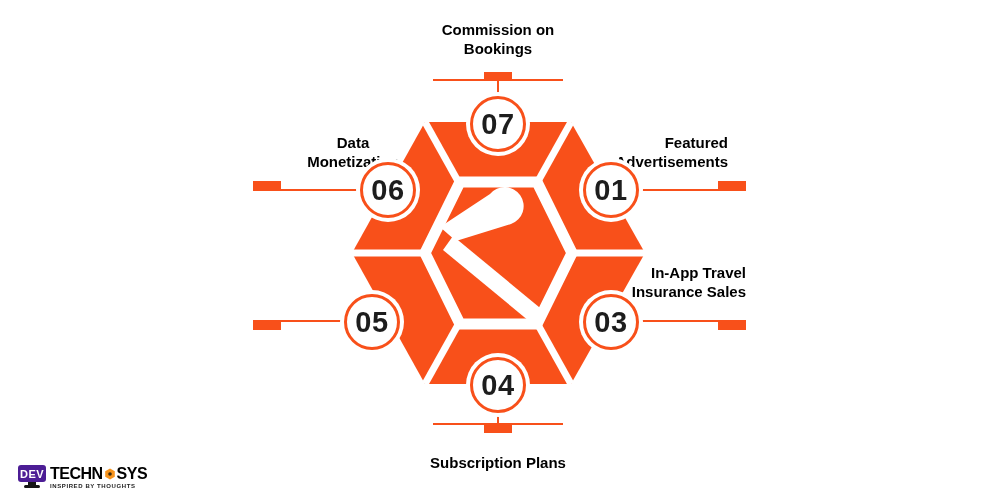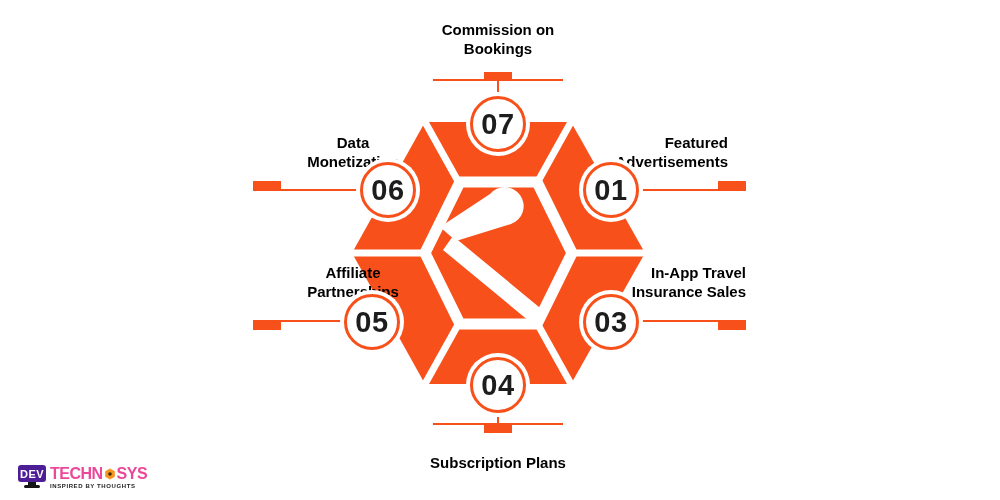--- a/index.html
+++ b/index.html
@@ -70,21 +70,21 @@
   .monitor {
     width:28px; height:17px; background:#4c1d95; border-radius:3px;
     display:flex; align-items:center; justify-content:center;
     color:#fff; font-size:11px; font-weight:700; letter-spacing:.5px;
   }
   .monitor-stand { position:absolute; left:10px; top:17px; width:8px; height:3px; background:#151515; }
   .monitor-base  { position:absolute; left:6px;  top:20px; width:16px; height:3px; background:#151515; border-radius:1.5px; }
   .brand-right { display:flex; flex-direction:column; margin-left:2px; }
   .wordmark {
     display:flex; align-items:center; height:17px;
-    font-size:16px; font-weight:800; letter-spacing:-.5px; color:#ec4899;
+    font-size:16px; font-weight:800; letter-spacing:-.5px; color:#000000;
   }
   .gear { margin:1px 1px 0 1px; display:block; }
   .tagline {
     margin-top:1px; font-size:6px; font-weight:700; letter-spacing:.6px; color:#222;
     white-space:nowrap;
   }
 </style>
 </head>
 <body>
 
@@ -131,22 +131,20 @@
   </div>
 
   <div class="label t-center i4-label">Subscription Plans</div>
   <div class="hline i4-hline"></div>
   <div class="tick i4-tick"></div>
   <div class="vline i4-vline"></div>
   <div class="badge i4-badge">
     <span>04</span>
   </div>
 
-  <div class="label t-left i5-label">Affiliate
-Partnerships</div>
   <div class="hline i5-hline"></div>
   <div class="tick i5-tick"></div>
   <div class="badge i5-badge">
     <span>05</span>
   </div>
 
   <div class="label t-left i6-label">Data
 Monetization</div>
   <div class="hline i6-hline"></div>
   <div class="tick i6-tick"></div>

